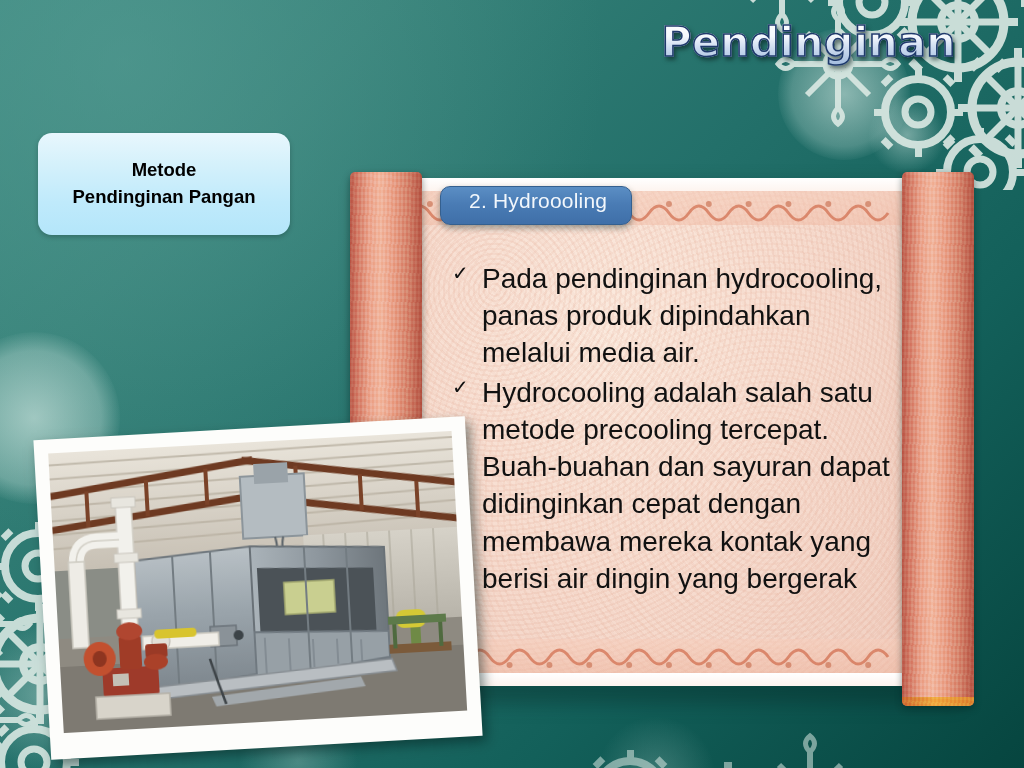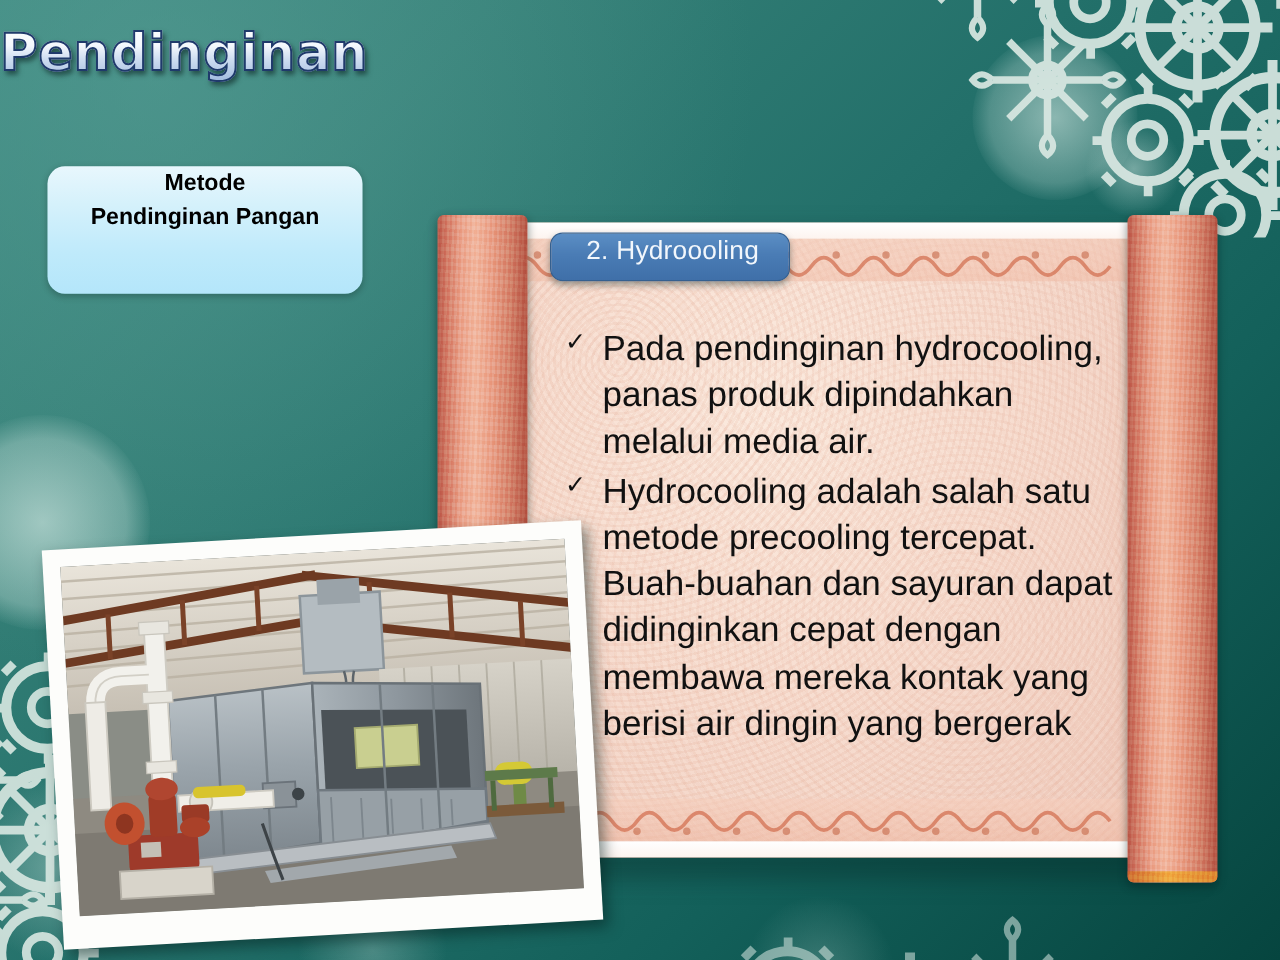--- a/index.html
+++ b/index.html
@@ -36,39 +36,39 @@
         background:radial-gradient(circle,rgba(190,220,214,.26) 0%,rgba(190,220,214,0) 70%); }
 
   
   .flakes { position:absolute; pointer-events:none; }
   .flakes-tr { right:-18px; top:-60px; }
   .flakes-bl { left:-70px;  bottom:-66px; }
   .flakes-bc { left:560px;  bottom:-108px; }
   .flakes svg { display:block; }
 
   
-  #title-wrap { position:absolute; left:0; top:18px; width:940px; text-align:left; }
+  #title-wrap { position:absolute; left:16px; top:18px; width:940px; text-align:right; }
   #title {
     display:inline-block;
     font-family:"DejaVu Sans", sans-serif;
     font-size:41px; font-weight:bold; letter-spacing:.5px;
     background:linear-gradient(180deg,#ffffff 0%,#f4f8fd 38%,#cddcf0 62%,#9fb9dd 100%);
     -webkit-background-clip:text; background-clip:text; color:transparent;
     -webkit-text-stroke:1.6px #1f3a6b;
     paint-order:stroke fill;
     filter:drop-shadow(2px 3px 2px rgba(8,30,28,.55));
   }
 
   
   #callout {
     position:absolute; left:38px; top:133px; width:252px; height:102px;
     border-radius:14px;
     background:linear-gradient(180deg,#e8f7fd 0%,#d5f1fb 30%,#bfeafb 68%,#b4e6fa 100%);
     box-shadow:0 2px 5px rgba(0,0,0,.22);
-    display:flex; justify-content:center;
+    display:flex; align-items:center; justify-content:center;
   }
   #callout-text {
     font-family:"Liberation Sans", sans-serif;
     font-size:18.5px; font-weight:bold; color:#000; line-height:1.45;
     text-align:center; white-space:pre-line;
   }
 
   
   #scroll { position:absolute; left:344px; top:172px; width:620px; height:538px; }
 

